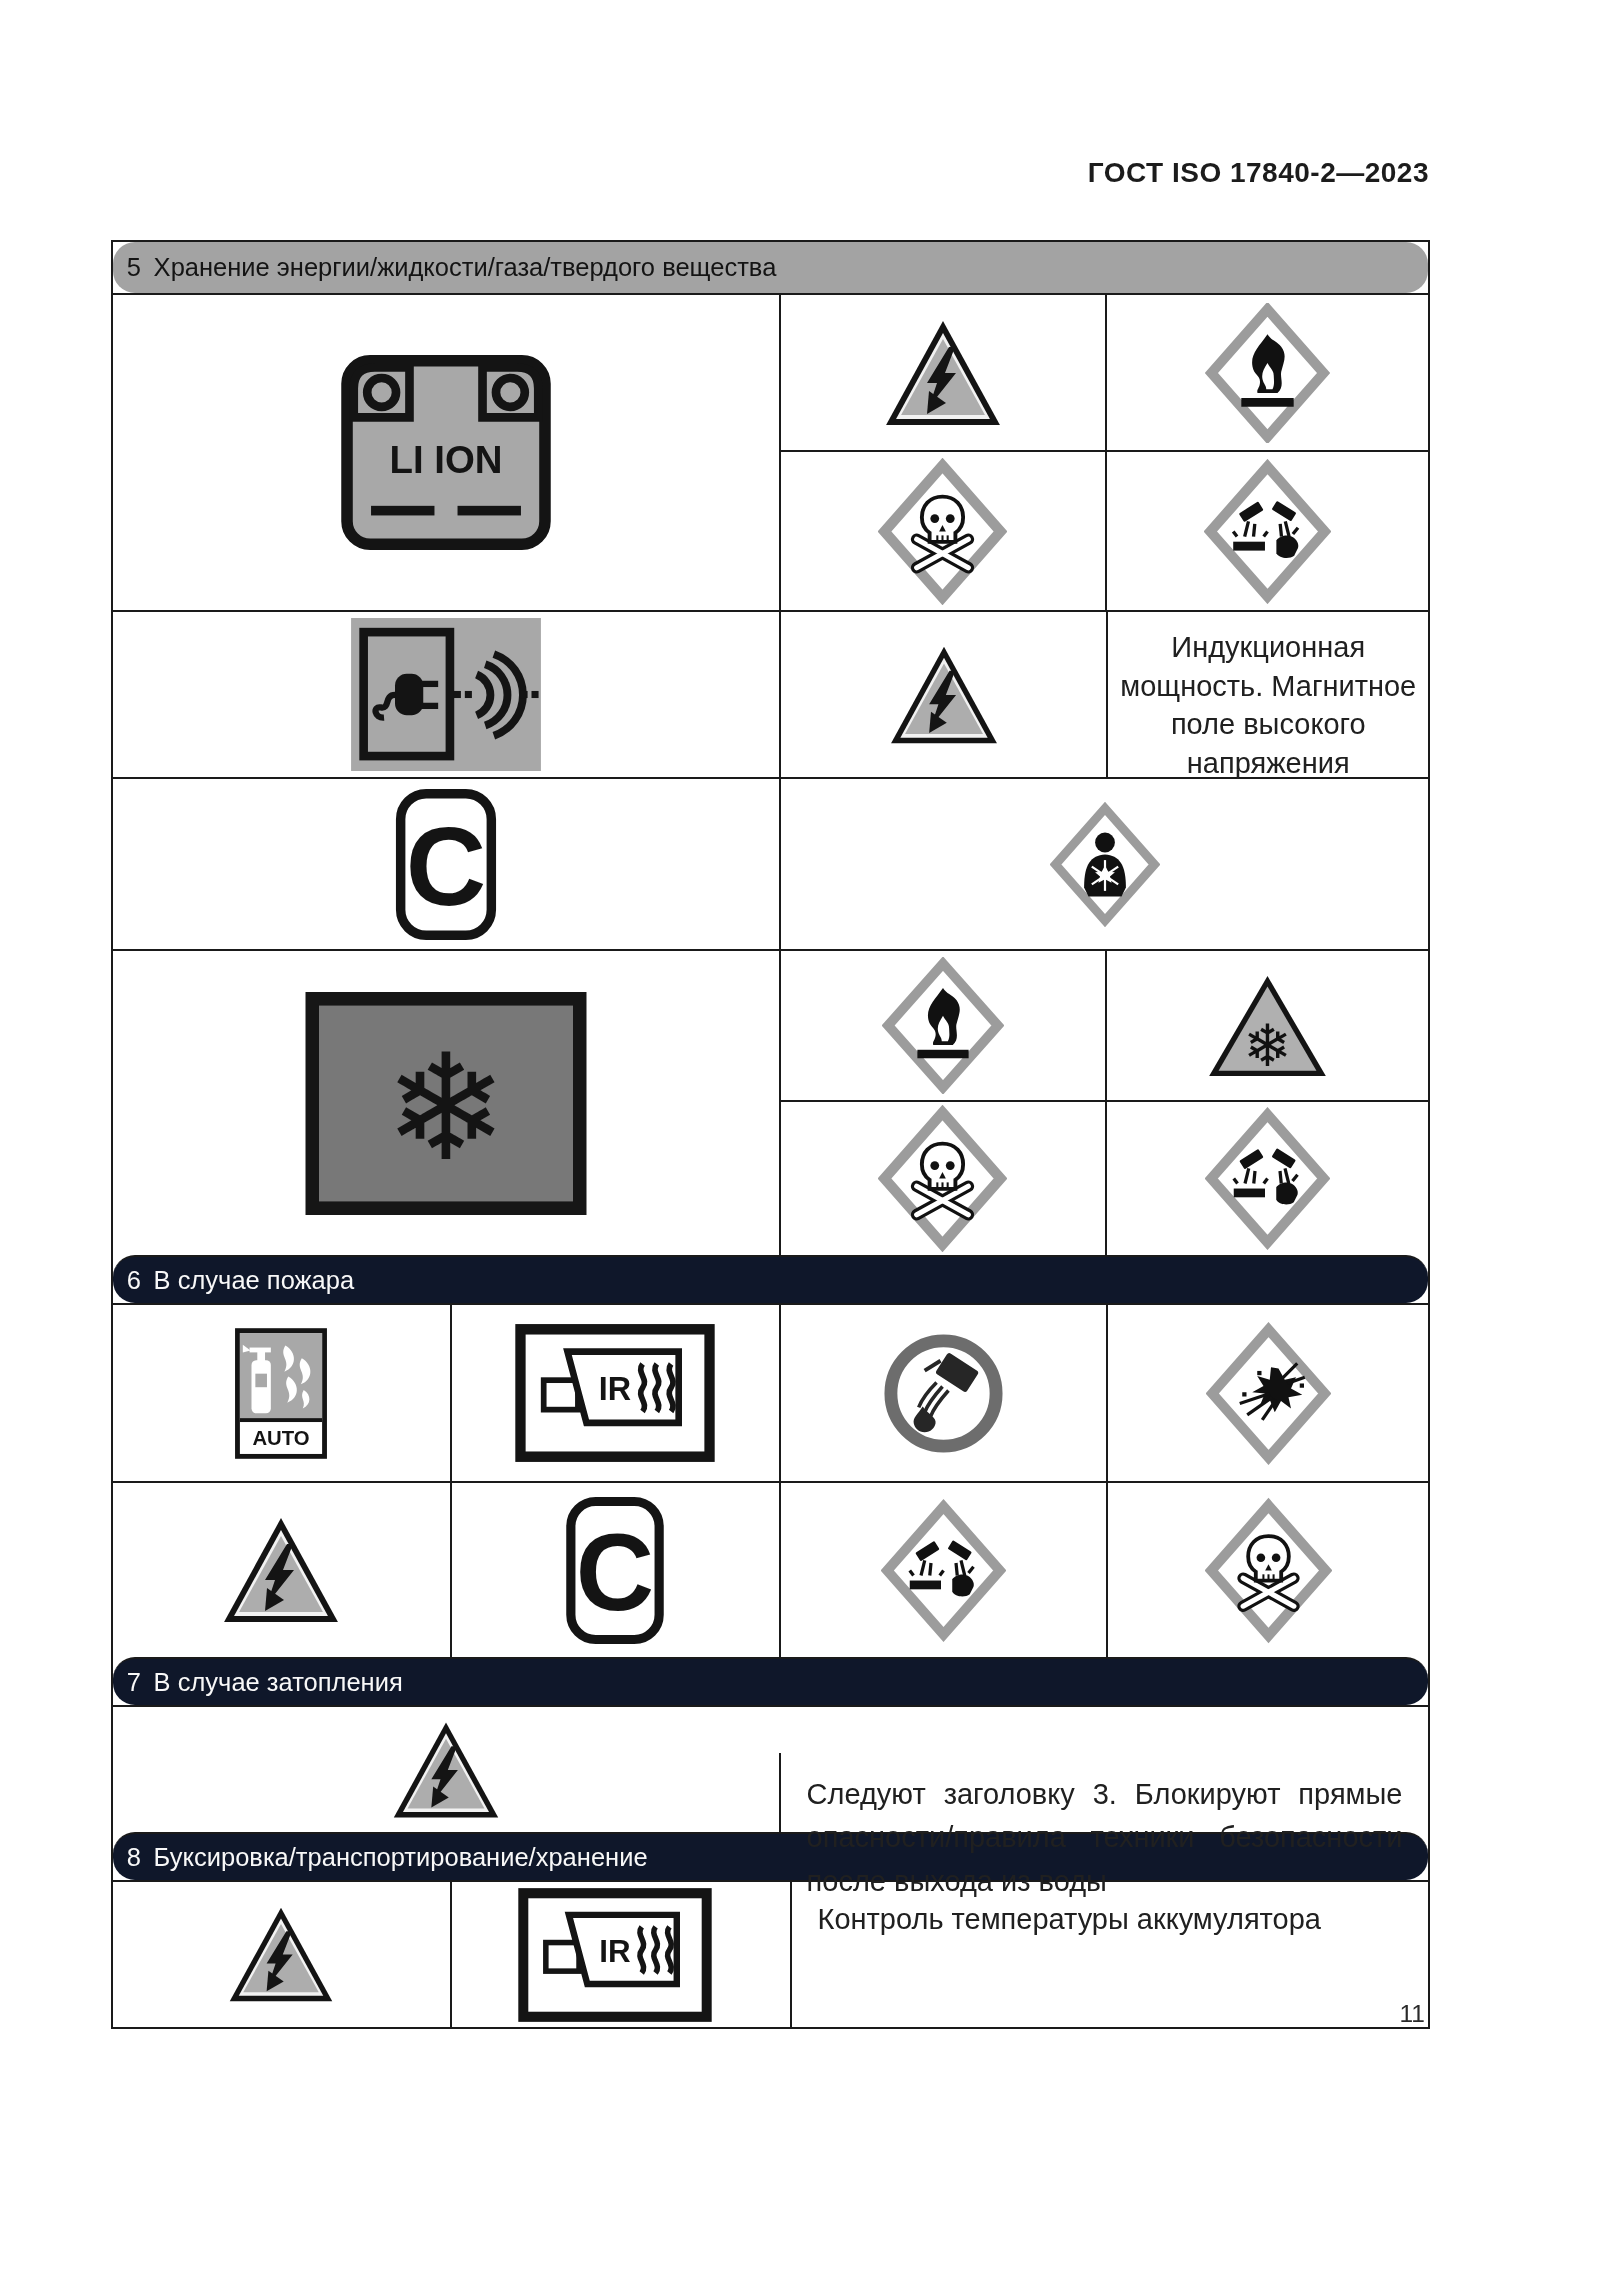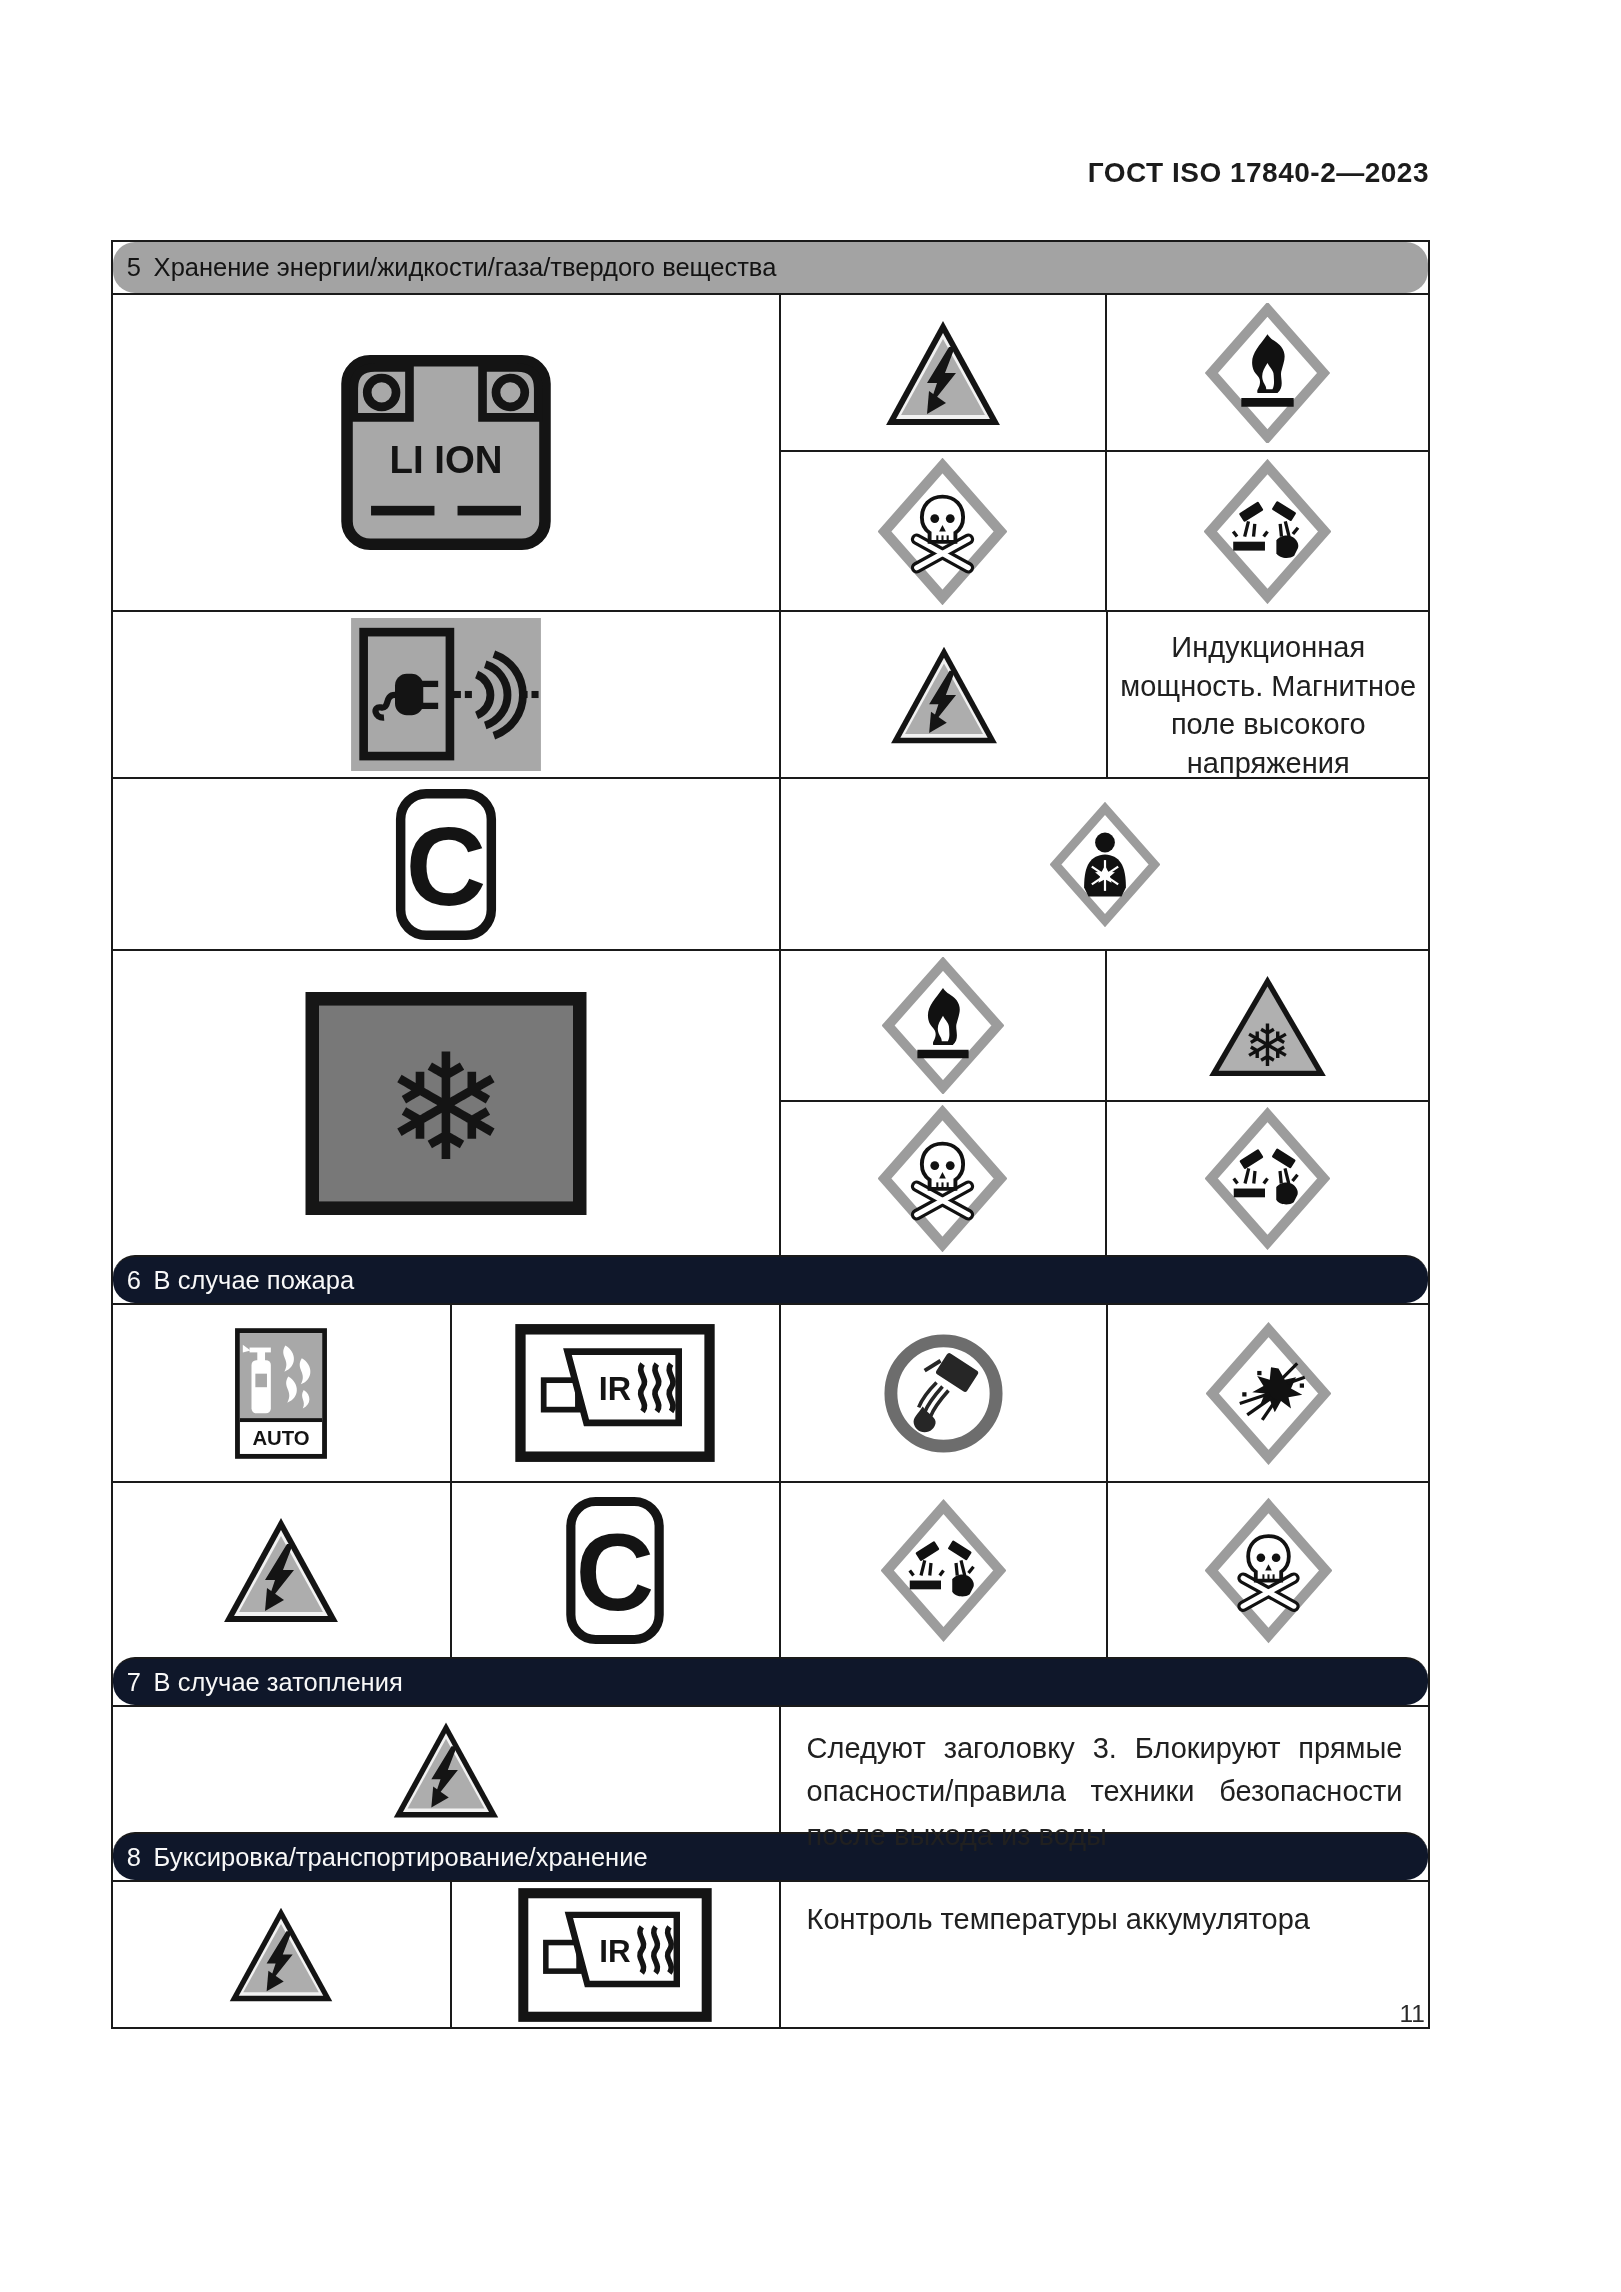--- a/index.html
+++ b/index.html
@@ -21,22 +21,22 @@
   .subrow{display:flex;box-sizing:border-box;}
   .subrow + .subrow{border-top:2px solid #1a1a1a;}
   .subrow .cell{width:50%;}
   .h-r1{height:317px;} .h-r1a{height:155px;} .h-r1b{flex:1;}
   .h-r2{height:167px;} .h-r3{height:172px;}
   .h-r4{height:306px;} .h-r4a{height:149px;} .h-r4b{flex:1;}
   .h-r6a{height:178px;} .h-r6b{height:176px;}
   .h-r7{height:127px;} .h-r8{height:147px;}
   .text-cell{align-items:flex-start;justify-content:flex-start;font-size:29px;line-height:1.34;color:#202020;}
   .induction-text{justify-content:center;text-align:center;padding:15.7px 7.8px 0;}
-  .flood-text{text-align:justify;text-align-last:left;padding:19.6px 25.5px 0;line-height:1.5;}
-  .towing-text{padding:17.6px 0 0 25.5px;text-align:right;}
+  .flood-text{text-align:justify;text-align-last:left;padding:19.6px 25.5px 0;line-height:1.5;margin-top:46px;}
+  .towing-text{padding:17.6px 0 0 25.5px;text-align:right;margin-left:11px;}
   svg{display:block;}
   svg text{font-family:"Liberation Sans",sans-serif;}
   svg text.flake{font-family:"DejaVu Sans",sans-serif;}
 </style>
 </head>
 <body>
 
 <svg width="0" height="0" style="position:absolute" aria-hidden="true">
   <defs>
     <symbol id="tri-electric" viewBox="0 0 120 112">

